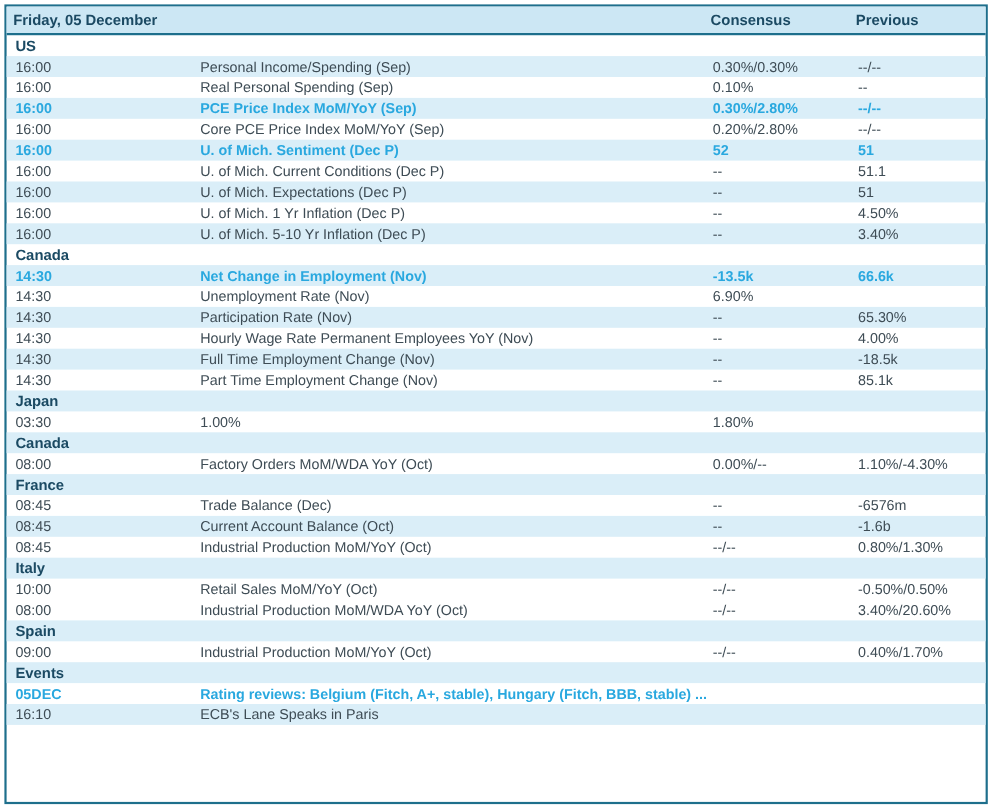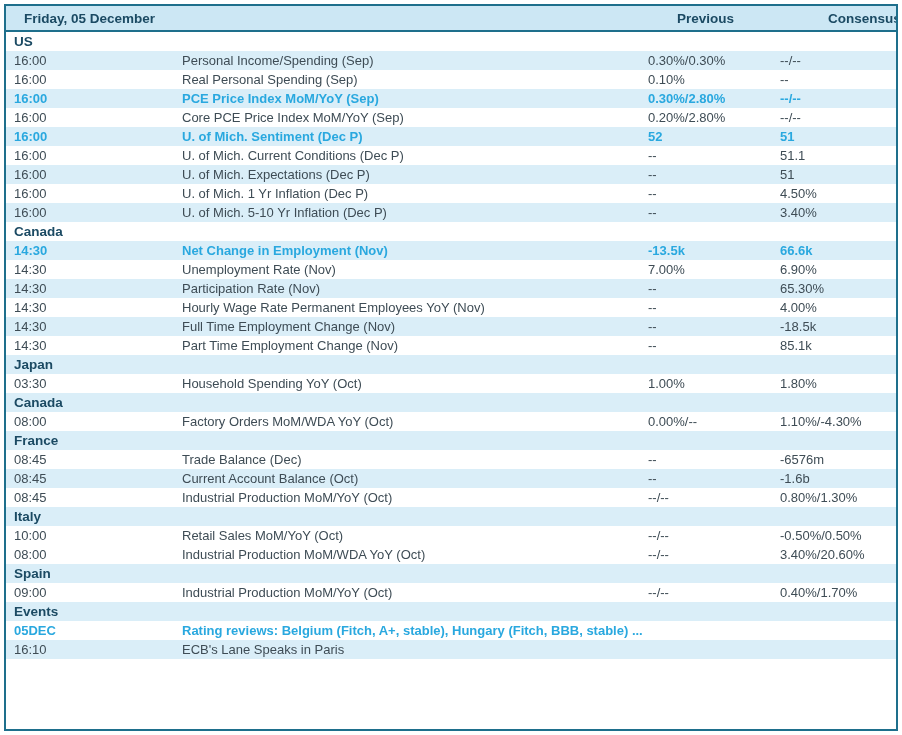--- a/index.html
+++ b/index.html
@@ -15,25 +15,24 @@
     border: 2px solid #1E6F8C;
     background: #ffffff;
   }
   .header-row {
     display: grid;
     grid-template-columns: 634px 132px 1fr;
     height: 26px;
     line-height: 26px;
     background: #CCE7F4;
     border-bottom: 2px solid #1E6F8C;
-    padding-left: 18px;
+    padding-left: 6px;
     font-size: 13.5px;
     font-weight: bold;
     color: #1B4A63;
-    gap: 19px;
   }
   .row {
     display: grid;
     grid-template-columns: 168px 466px 132px 1fr;
     height: 19px;
     line-height: 20.5px;
     padding-left: 8px;
     font-size: 13px;
     color: #3E4C55;
     white-space: nowrap;
@@ -48,22 +47,22 @@
   }
   .row.hl { color: #29A8DF; font-weight: bold; }
   .cell { overflow: hidden; }
 </style>
 </head>
 <body>
 
 <div class="calendar">
   <div class="header-row">
     <div class="cell">Friday, 05 December</div>
+    <div class="cell">Consensus</div>
     <div class="cell">Previous</div>
-    <div class="cell">Consensus</div>
   </div>
   <div id="table-body">
       <div class="row section">US</div>
       <div class="row stripe">
         <div class="cell">16:00</div>
         <div class="cell">Personal Income/Spending (Sep)</div>
         <div class="cell">0.30%/0.30%</div>
         <div class="cell">--/--</div>
       </div>
       <div class="row">
@@ -117,21 +116,20 @@
       <div class="row section">Canada</div>
       <div class="row stripe hl">
         <div class="cell">14:30</div>
         <div class="cell">Net Change in Employment (Nov)</div>
         <div class="cell">-13.5k</div>
         <div class="cell">66.6k</div>
       </div>
       <div class="row">
         <div class="cell">14:30</div>
         <div class="cell">Unemployment Rate (Nov)</div>
-        <div class="cell">7.00%</div>
         <div class="cell">6.90%</div>
       </div>
       <div class="row stripe">
         <div class="cell">14:30</div>
         <div class="cell">Participation Rate (Nov)</div>
         <div class="cell">--</div>
         <div class="cell">65.30%</div>
       </div>
       <div class="row">
         <div class="cell">14:30</div>
@@ -147,21 +145,20 @@
       </div>
       <div class="row">
         <div class="cell">14:30</div>
         <div class="cell">Part Time Employment Change (Nov)</div>
         <div class="cell">--</div>
         <div class="cell">85.1k</div>
       </div>
       <div class="row section stripe">Japan</div>
       <div class="row">
         <div class="cell">03:30</div>
-        <div class="cell">Household Spending YoY (Oct)</div>
         <div class="cell">1.00%</div>
         <div class="cell">1.80%</div>
       </div>
       <div class="row section stripe">Canada</div>
       <div class="row">
         <div class="cell">08:00</div>
         <div class="cell">Factory Orders MoM/WDA YoY (Oct)</div>
         <div class="cell">0.00%/--</div>
         <div class="cell">1.10%/-4.30%</div>
       </div>

